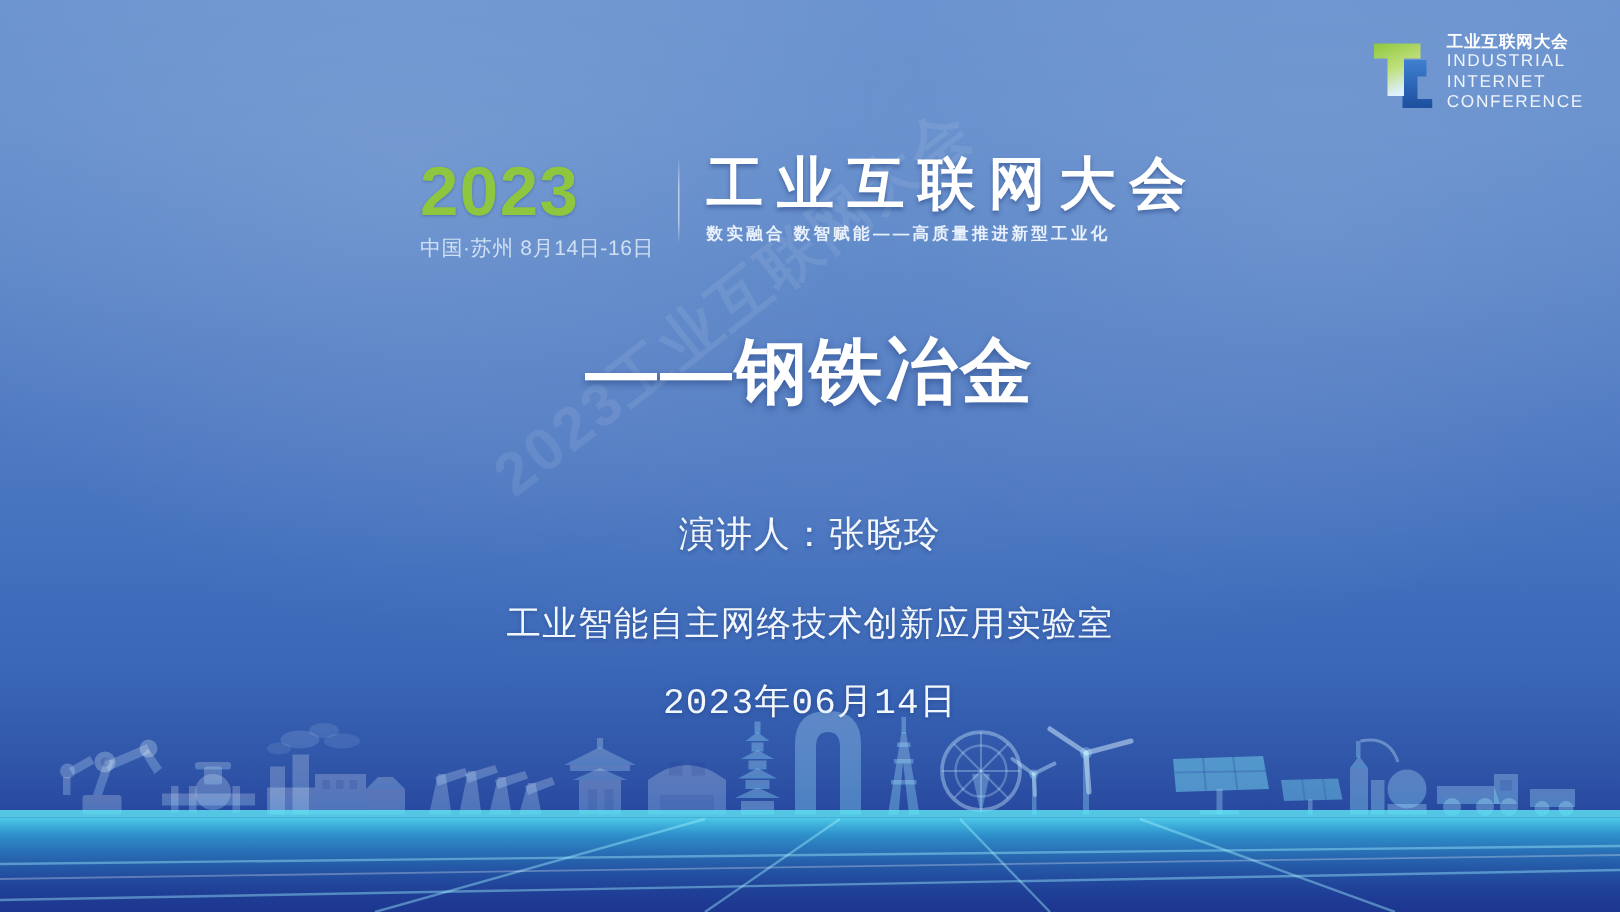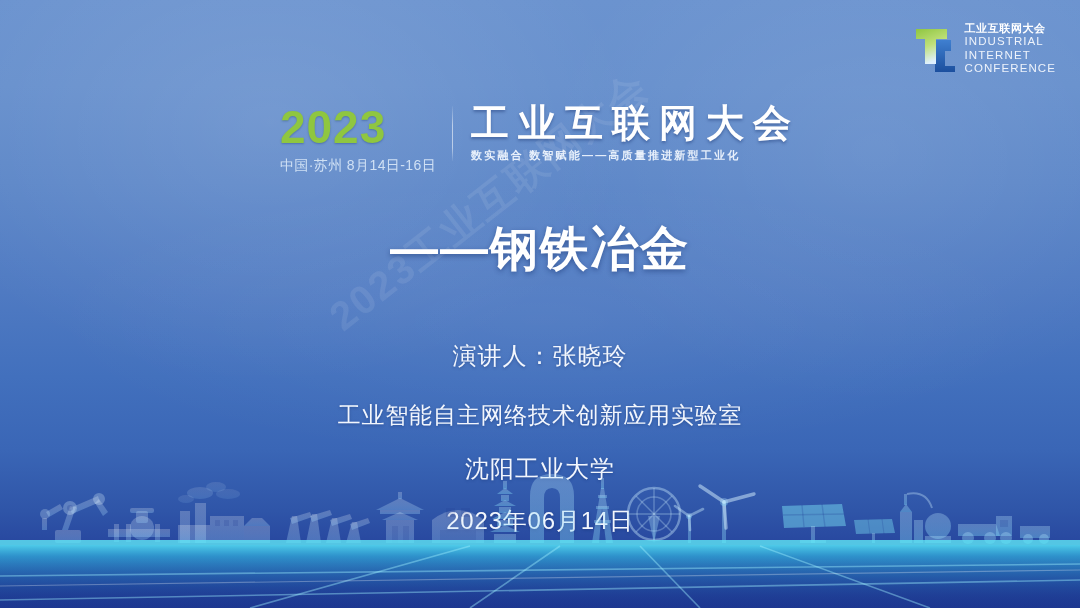--- a/index.html
+++ b/index.html
@@ -134,20 +134,21 @@
     font-size:48px; font-weight:bold; color:#ffffff;
     letter-spacing:2px; line-height:1.2;
     margin-top:20px;
     text-shadow:0 2px 5px rgba(15,40,100,.45);
   }
 
   
   .meta {
     position:absolute; left:0; right:0; top:340px;
     text-align:center;
+    font-family:Liberation Mono, monospace;
   }
   .meta-line {
     color:#f2f6fd;
     text-shadow:0 1px 3px rgba(15,40,100,.4);
   }
   .m1 { font-size:24px; letter-spacing:1px; }
   .m2 { font-size:23px; letter-spacing:.8px; margin-top:28px; }
   .m3 { font-size:24px; letter-spacing:1px; margin-top:22px; }
   .m4 { font-size:24px; letter-spacing:.8px; margin-top:20px; }
 
@@ -206,21 +207,20 @@
     </div>
   </div>
 
   <div class="title-block">
     <div class="title-2">——钢铁冶金</div>
   </div>
 
   <div class="meta">
     <div class="meta-line m1">演讲人：张晓玲</div>
     <div class="meta-line m2">工业智能自主网络技术创新应用实验室</div>
-    <div class="meta-line m3">沈阳工业大学</div>
     <div class="meta-line m4">2023年06月14日</div>
   </div>
 
   <div class="skyline">
     <svg viewBox="0 0 1080 140" preserveAspectRatio="none">
       <defs>
         <linearGradient id="sil" x1="0" y1="0" x2="0" y2="1">
           <stop offset="0%" stop-color="#ffffff" stop-opacity=".22"></stop>
           <stop offset="100%" stop-color="#9fd8ff" stop-opacity=".30"></stop>
         </linearGradient>

